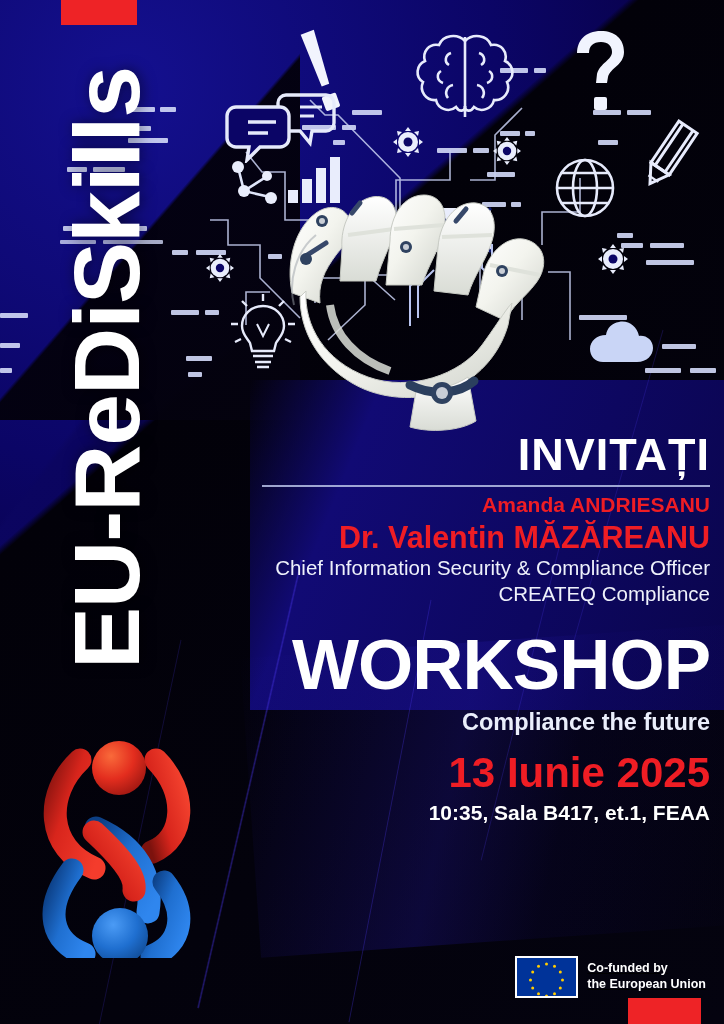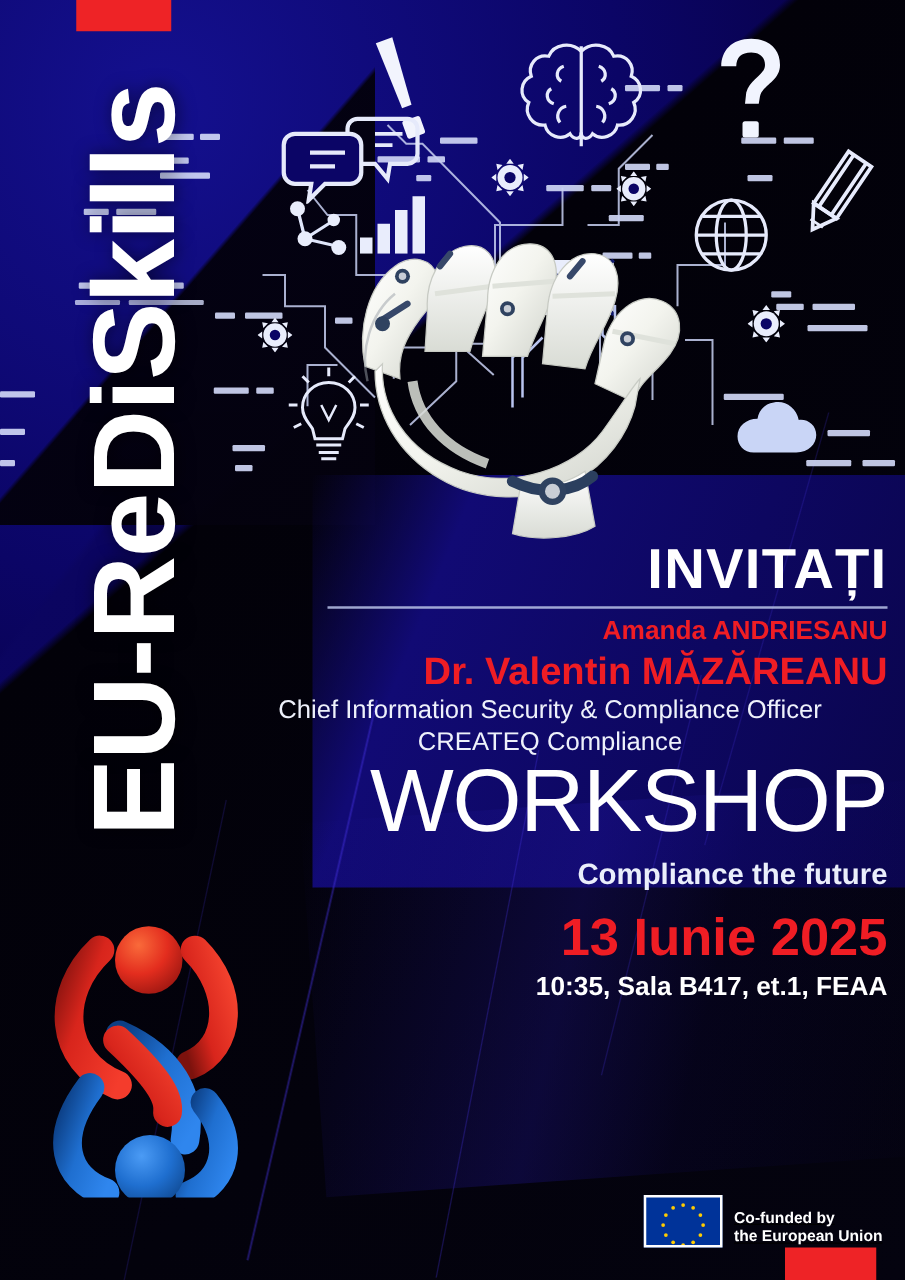--- a/index.html
+++ b/index.html
@@ -90,24 +90,25 @@
   }
   .invitati-rule{
     margin:8px 0 4px auto; width:448px; height:2px; background:#b9c2e8; opacity:.85;
   }
   .sp-name{
     color:#ef1d24; font-weight:700; line-height:1.12;
   }
   .sp-name.n1{ font-size:21px; margin-top:6px; }
   .sp-name.n2{ font-size:30.5px; margin-top:3px; }
   .sp-role{ color:#eef1fb; font-size:21.5px; font-weight:400; line-height:1.2; margin-top:2px; }
-  .sp-role.small{ font-size:20.5px;text-align:center; }
+  .sp-role.small{ font-size:20.5px; }
 
   .workshop{
-    font-size:71px; font-weight:400; letter-spacing:-1px; line-height:.98;
+    margin-top:23px;
+    font-size:71px; font-weight:700; letter-spacing:-1px; line-height:.98;
     color:#ffffff;
   }
   .sub-en{
     margin-top:10px;
     font-size:23.5px; font-weight:700; line-height:1.14; color:#eaeefb;
   }
   .sub-ro{
     margin-top:9px;
     font-size:22px; font-weight:700; line-height:1.18; color:#ffffff;
   }
@@ -117,21 +118,21 @@
     color:#ef1d24;
   }
   .place{
     margin-top:7px;
     font-size:21px; font-weight:700; color:#ffffff;
   }
 
   
   .eu-badge{
     position:absolute; right:18px; top:956px;
-    display:flex; align-items:flex-end; gap:9px;text-decoration:underline;
+    display:flex; align-items:center; gap:9px;text-decoration:underline;
   }
   .eu-flag{
     width:63px; height:42px; background:#003399;
     border:2px solid #ffffff;
     position:relative; flex:none;
   }
   .eu-text{
     color:#ffffff; font-size:12.5px; font-weight:700; line-height:1.25; text-align:left;
     white-space:nowrap;
   }

